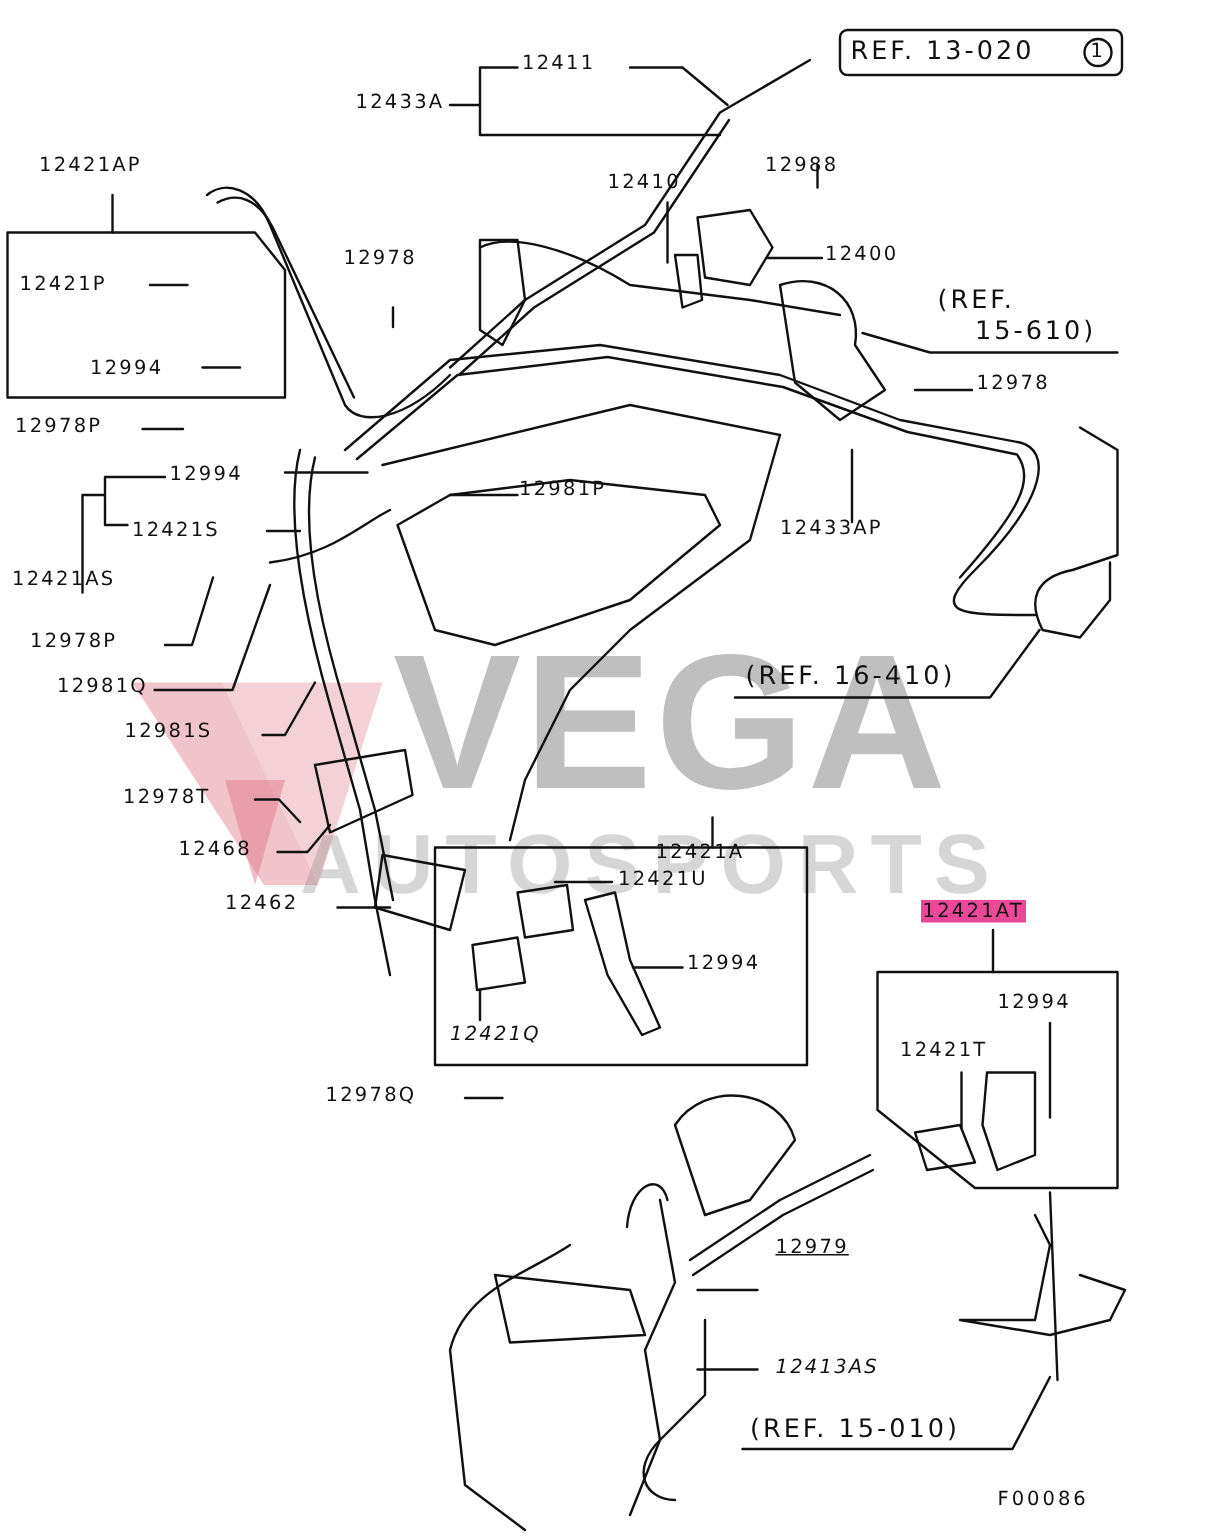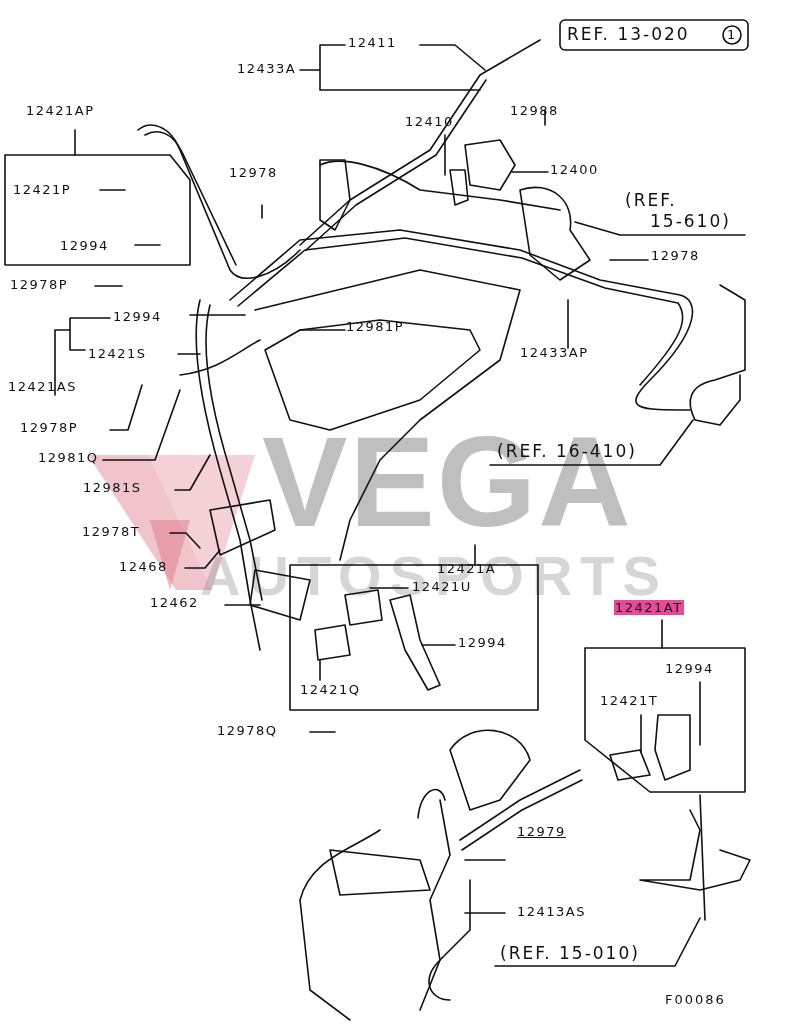--- a/index.html
+++ b/index.html
@@ -124,26 +124,26 @@
   <div class="lbl" style="left:20px;top:421px;">12978P</div>
   <div class="lbl" style="left:38px;top:451px;">12981Q</div>
   <div class="lbl" style="left:83px;top:481px;">12981S</div>
   <div class="lbl" style="left:82px;top:525px;">12978T</div>
   <div class="lbl" style="left:119px;top:560px;">12468</div>
   <div class="lbl" style="left:150px;top:596px;">12462</div>
   <div class="lbl ref" style="left:497px;top:443px;">(REF. 16-410)</div>
   <div class="lbl" style="left:437px;top:522px;margin-top:40px;">12421A</div>
   <div class="lbl" style="left:412px;top:580px;">12421U</div>
   <div class="lbl" style="left:458px;top:636px;">12994</div>
-  <div class="lbl" style="left:300px;top:683px;">12421Q</div>
+  <div class="lbl" style="left:300px;top:683px;font-style:italic;">12421Q</div>
   <div class="lbl" style="left:217px;top:724px;">12978Q</div>
   <div class="lbl" style="left:614px;top:601px;"><span class="hl">12421AT</span></div>
   <div class="lbl" style="left:665px;top:662px;">12994</div>
   <div class="lbl" style="left:600px;top:694px;">12421T</div>
   <div class="lbl" style="left:517px;top:825px;text-decoration:underline;">12979</div>
-  <div class="lbl" style="left:517px;top:905px;">12413AS</div>
+  <div class="lbl" style="left:517px;top:905px;font-style:italic;">12413AS</div>
   <div class="lbl ref" style="left:500px;top:945px;">(REF. 15-010)</div>
 
   <div class="lbl ref" style="left:567px;top:26px;text-align:right;">REF. 13-020</div>
   <div class="lbl small" style="left:727px;top:28px;letter-spacing:0;">1</div>
 
   <div class="lbl small" style="left:665px;top:993px;">F00086</div>
 </div>
 
 </body></html>

